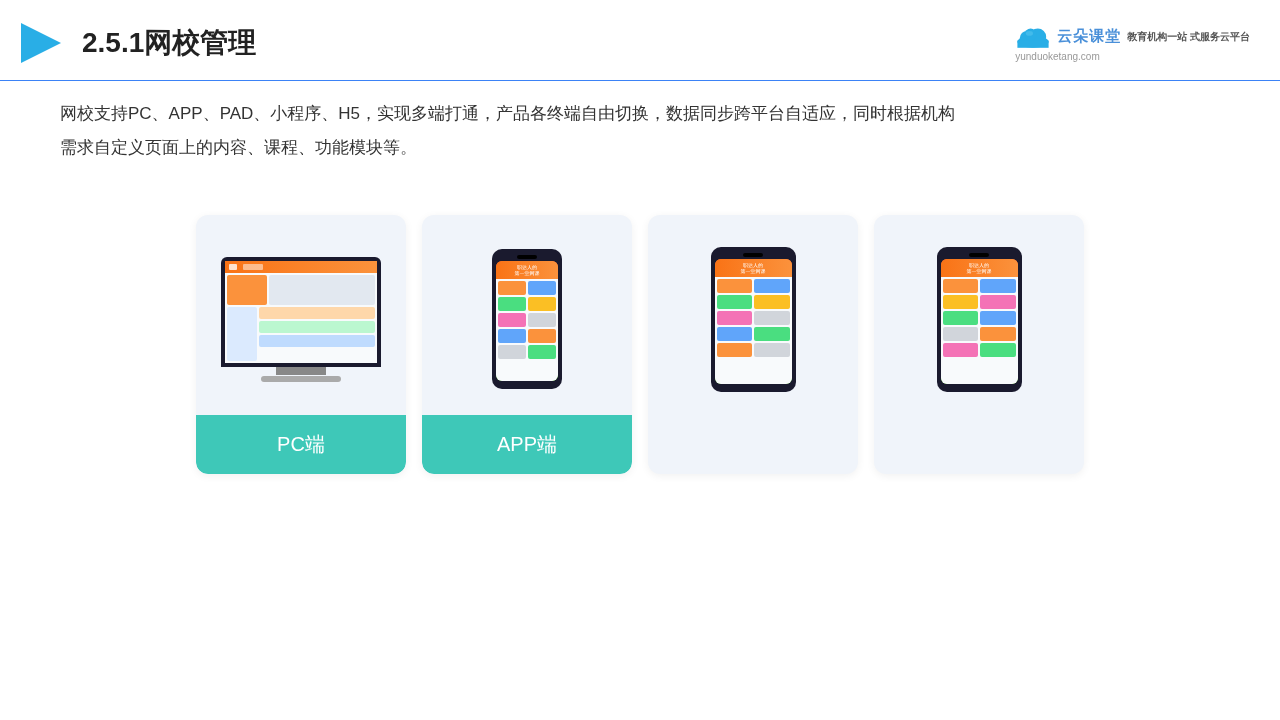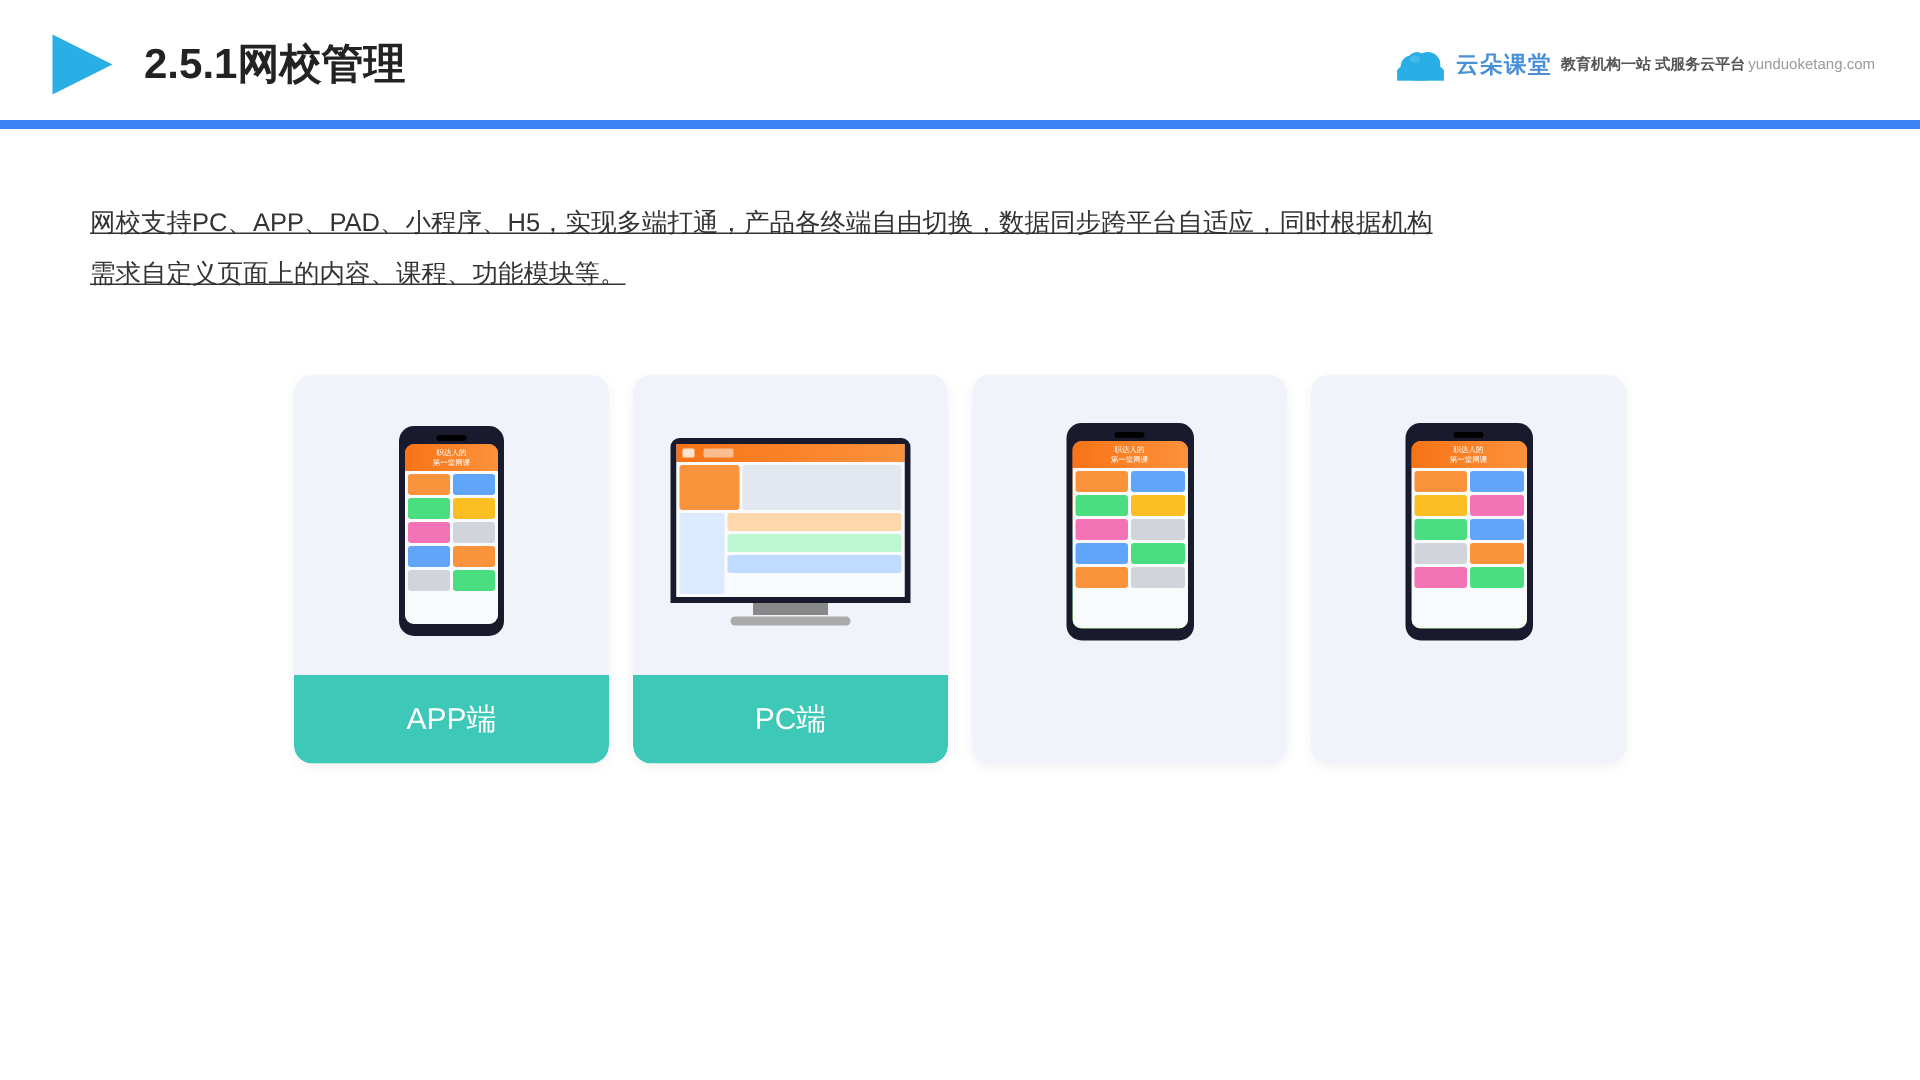--- a/index.html
+++ b/index.html
@@ -10,66 +10,64 @@
       height: 720px;
       overflow: hidden;
       position: relative;
     }
 
     
     .header {
       display: flex;
       align-items: center;
       justify-content: space-between;
-      padding: 18px 30px 12px 30px;
-      border-bottom: 6px solid #3b82f6;
+      padding: 18px 30px 12px 16px;
+      border-bottom: 1px solid #3b82f6;
     }
     .header-left {
       display: flex;
       align-items: center;
       gap: 16px;
     }
     .play-icon {
       width: 50px;
       height: 50px;
     }
     .page-title {
       font-size: 28px;
       font-weight: bold;
       color: #222;
     }
     .logo-area {
       display: flex;
-      flex-direction: row;
-      align-items: center;
+      flex-direction: column;
       gap: 2px;
     }
     .logo-cloud {
       display: flex;
       align-items: center;
       gap: 6px;
     }
     .logo-text-main {
       font-size: 15px;
       color: #4a90d9;
       font-weight: bold;
       letter-spacing: 1px;
     }
     .logo-url {
       font-size: 10px;
       color: #999;
     }
 
     
     .description {
-      padding: 46px 60px 20px 60px;
+      padding: 16px 60px 20px 60px;
       font-size: 17px;
       color: #333;
       line-height: 2.0;
-      text-decoration: underline;
     }
 
     
     .cards-container {
       display: flex;
       justify-content: center;
       gap: 16px;
       padding: 20px 50px 20px 50px;
       margin-top: 10px;
     }
@@ -308,58 +306,20 @@
   <div>
     网校支持PC、APP、PAD、小程序、H5，实现多端打通，产品各终端自由切换，数据同步跨平台自适应，同时根据机构<br>
     需求自定义页面上的内容、课程、功能模块等。
   </div>
 </div>
 
 <div class="cards-container">
 
   <div class="card">
     <div class="card-image-area">
-      <div class="phone-mockup">
-        <div class="phone-outer">
-          <div class="phone-notch"></div>
-          <div class="phone-screen">
-            <div class="phone-screen-bar">
-              <span class="phone-screen-bar-text">职达人的<br>第一堂网课</span>
-            </div>
-            <div class="phone-screen-body">
-              <div class="phone-row">
-                <div class="phone-block pb-orange"></div>
-                <div class="phone-block pb-blue"></div>
-              </div>
-              <div class="phone-row">
-                <div class="phone-block pb-green"></div>
-                <div class="phone-block pb-yellow"></div>
-              </div>
-              <div class="phone-row">
-                <div class="phone-block pb-pink"></div>
-                <div class="phone-block pb-gray"></div>
-              </div>
-              <div class="phone-row">
-                <div class="phone-block pb-blue"></div>
-                <div class="phone-block pb-orange"></div>
-              </div>
-              <div class="phone-row">
-                <div class="phone-block pb-gray"></div>
-                <div class="phone-block pb-green"></div>
-              </div>
-            </div>
-          </div>
-        </div>
-      </div>
-    </div>
-    <div class="card-label">APP端</div>
-  </div>
-
-  <div class="card">
-    <div class="card-image-area">
       <div class="pc-mockup">
         <div class="pc-screen-outer">
           <div class="pc-screen-content">
             <div class="pc-screen-bar">
               <div style="width:8px;height:6px;background:#fff;border-radius:1px;opacity:0.8;"></div>
               <div style="width:20px;height:6px;background:#fff;border-radius:1px;opacity:0.5;margin-left:4px;"></div>
             </div>
             <div style="flex:1;background:#f8fafc;display:flex;flex-direction:column;padding:2px;gap:2px;">
               <div style="display:flex;gap:2px;height:30px;">
                 <div style="width:40px;background:#fb923c;border-radius:2px;"></div>
@@ -374,20 +334,58 @@
                 </div>
               </div>
             </div>
           </div>
         </div>
         <div class="pc-stand"></div>
         <div class="pc-base"></div>
       </div>
     </div>
     <div class="card-label">PC端</div>
+  </div>
+
+  <div class="card">
+    <div class="card-image-area">
+      <div class="phone-mockup">
+        <div class="phone-outer">
+          <div class="phone-notch"></div>
+          <div class="phone-screen">
+            <div class="phone-screen-bar">
+              <span class="phone-screen-bar-text">职达人的<br>第一堂网课</span>
+            </div>
+            <div class="phone-screen-body">
+              <div class="phone-row">
+                <div class="phone-block pb-orange"></div>
+                <div class="phone-block pb-blue"></div>
+              </div>
+              <div class="phone-row">
+                <div class="phone-block pb-green"></div>
+                <div class="phone-block pb-yellow"></div>
+              </div>
+              <div class="phone-row">
+                <div class="phone-block pb-pink"></div>
+                <div class="phone-block pb-gray"></div>
+              </div>
+              <div class="phone-row">
+                <div class="phone-block pb-blue"></div>
+                <div class="phone-block pb-orange"></div>
+              </div>
+              <div class="phone-row">
+                <div class="phone-block pb-gray"></div>
+                <div class="phone-block pb-green"></div>
+              </div>
+            </div>
+          </div>
+        </div>
+      </div>
+    </div>
+    <div class="card-label">APP端</div>
   </div>
 
 
   <div class="card">
     <div class="card-image-area">
       <div class="phone-mockup">
         <div class="phone-outer wide">
           <div class="phone-notch"></div>
           <div class="phone-screen">
             <div class="phone-screen-bar">

